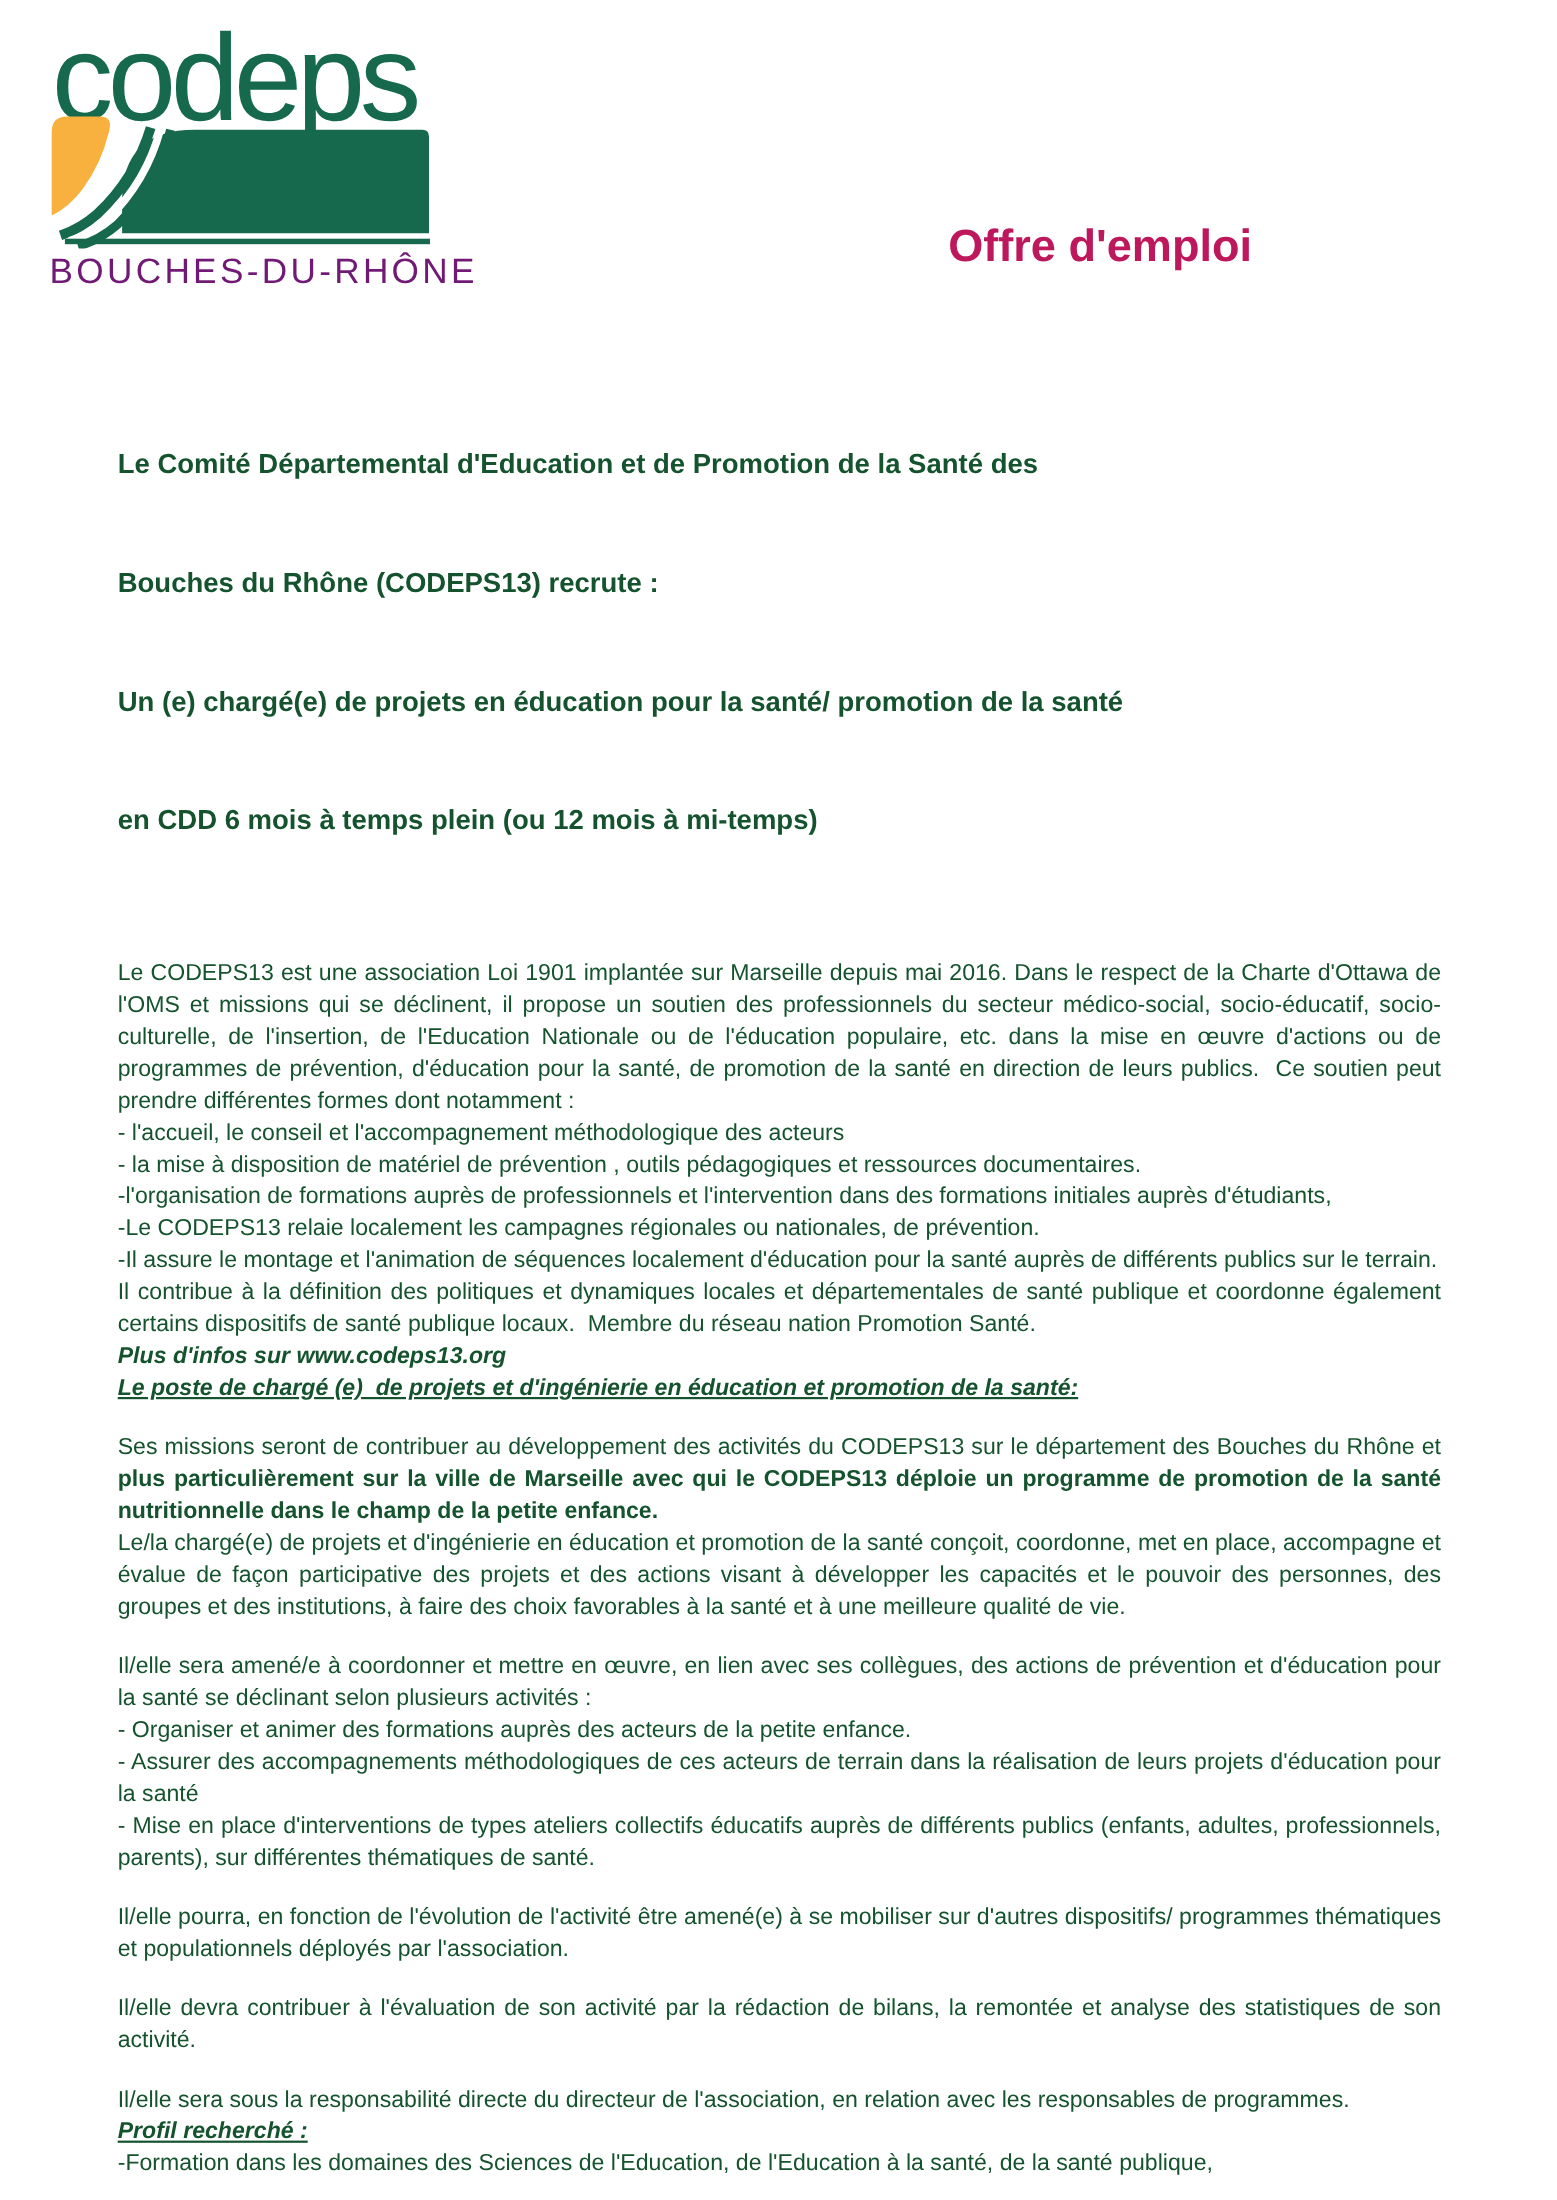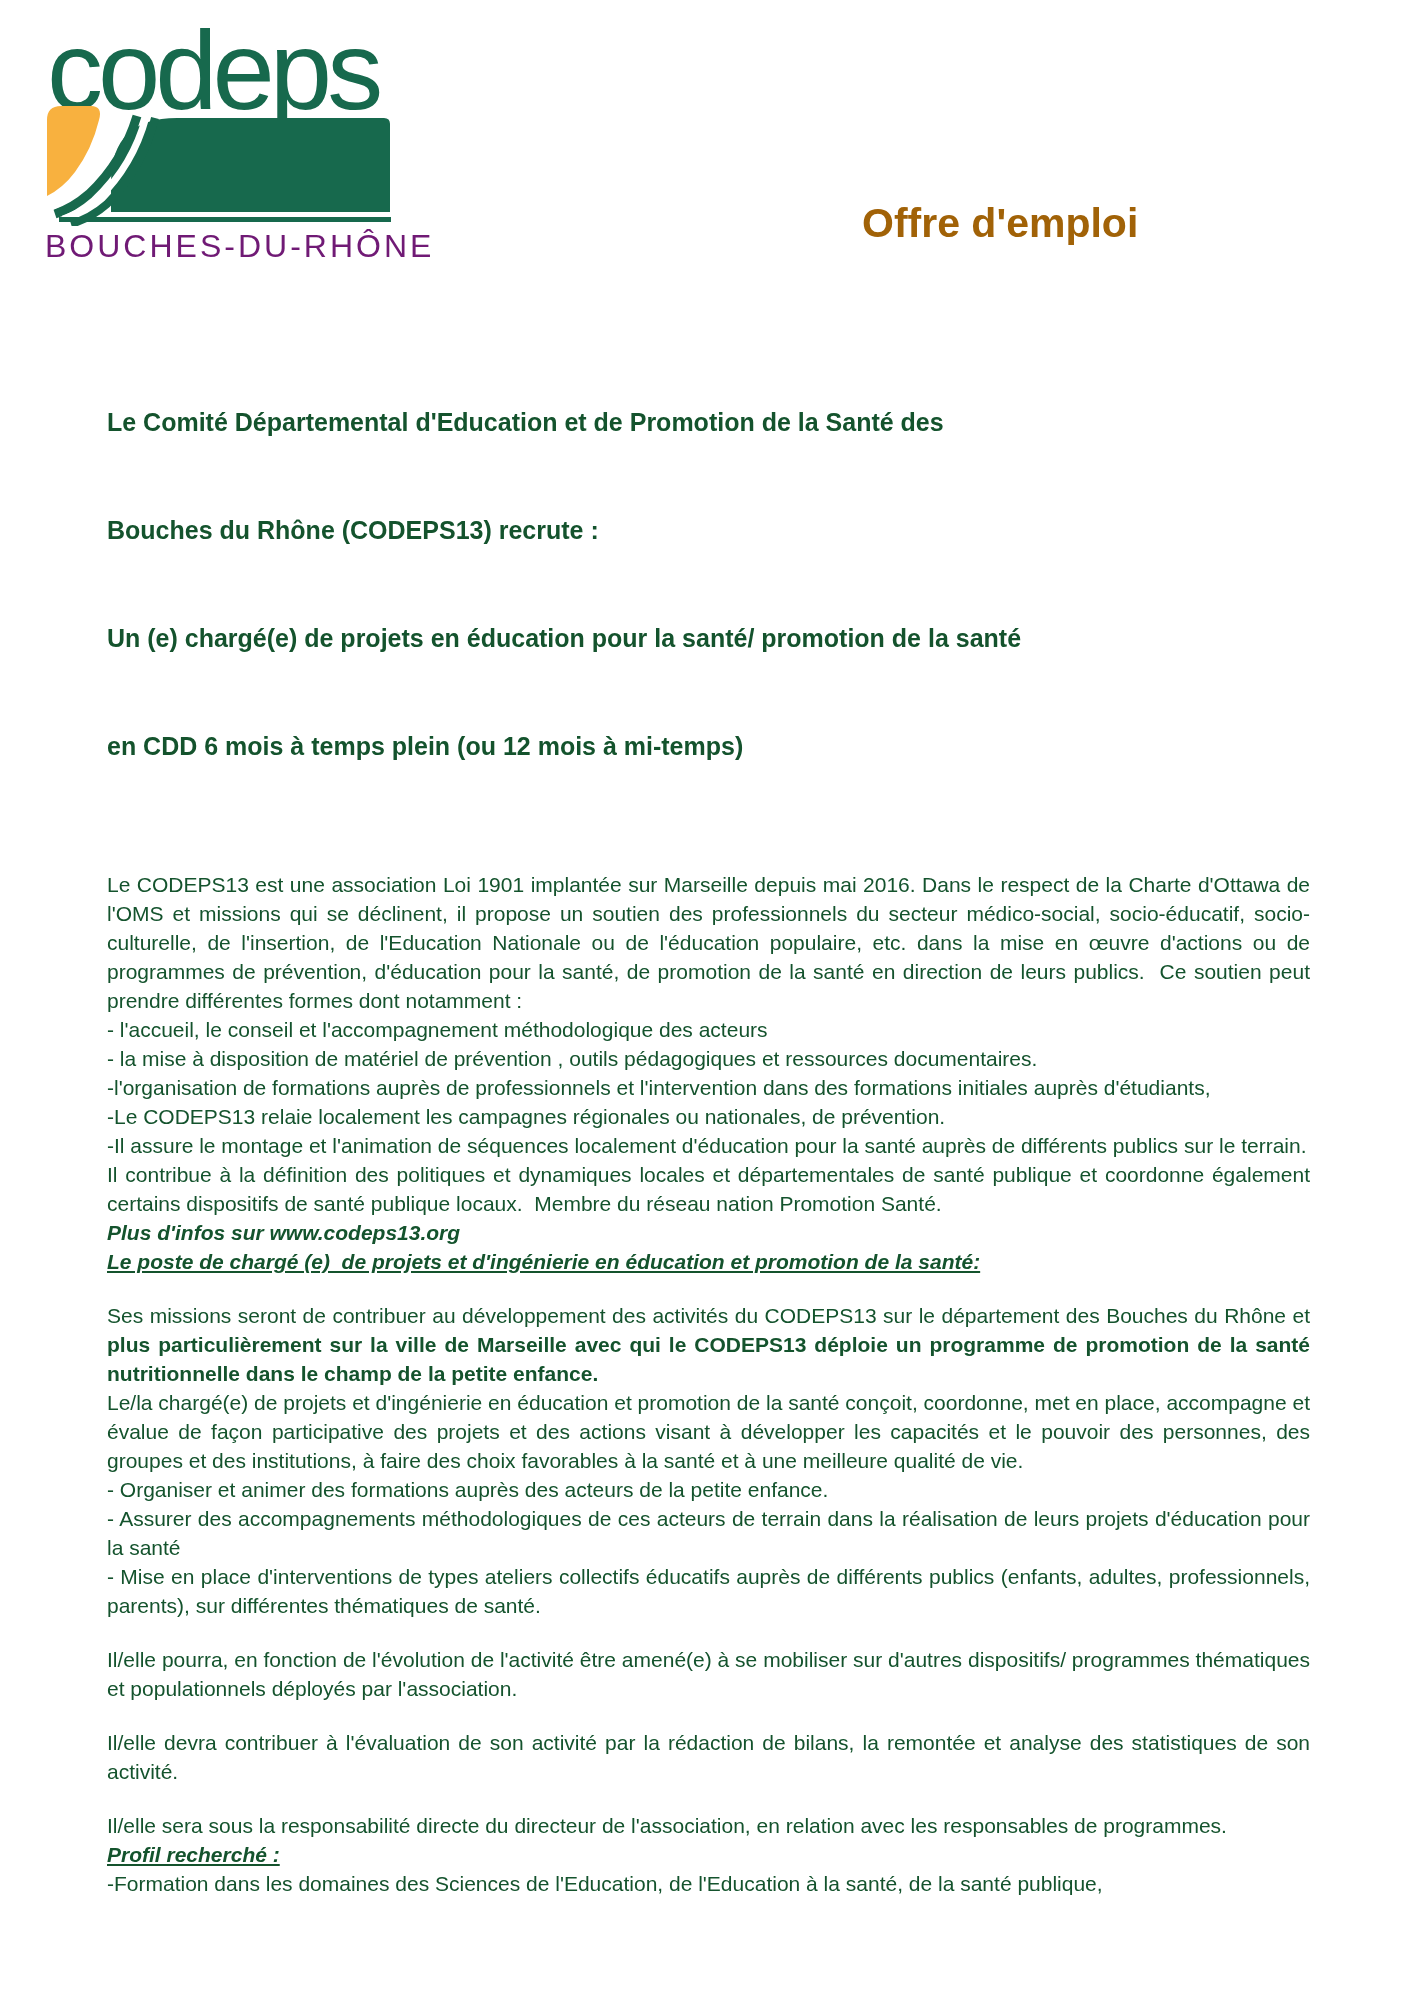--- a/index.html
+++ b/index.html
@@ -47,21 +47,21 @@
     color:#701a75;
     font-weight:normal;
     font-size:32px;
     letter-spacing:3px;
     white-space:nowrap;
   }
 
   
   .page-title{
     position:absolute; left:862px; top:200px;
-    font-size:41px; font-weight:bold; color:#a16207;
+    font-size:41px; font-weight:bold; color:#be185d;
     letter-spacing:0px;
     white-space:nowrap;
   }
 
   
   .content{
     position:absolute; left:107px; top:332px;
     width:1203px;
     font-size:21px; line-height:29px;
     color:#14532d;
@@ -132,20 +132,21 @@
     <p class="body-p">-Le CODEPS13 relaie localement les campagnes régionales ou nationales, de prévention.</p>
     <p class="body-p">-Il assure le montage et l'animation de séquences localement d'éducation pour la santé auprès de différents publics sur le terrain.</p>
     <p class="body-p">Il contribue à la définition des politiques et dynamiques locales et départementales de santé publique et coordonne également certains dispositifs de santé publique locaux.  Membre du réseau nation Promotion Santé.</p>
     <p class="body-p bold-italic">Plus d'infos sur www.codeps13.org</p>
 
     <p class="section-heading gap">Le poste de chargé (e)  de projets et d'ingénierie en éducation et promotion de la santé:</p>
 
     <p class="body-p gap"><span>Ses missions seront de contribuer au développement des activités du CODEPS13 sur le département des Bouches du Rhône et </span><span class="bold">plus particulièrement sur la ville de Marseille avec qui le CODEPS13 déploie un programme de promotion de la santé nutritionnelle dans le champ de la petite enfance.</span></p>
     <p class="body-p">Le/la chargé(e) de projets et d'ingénierie en éducation et promotion de la santé conçoit, coordonne, met en place, accompagne et évalue de façon participative des projets et des actions visant à développer les capacités et le pouvoir des personnes, des groupes et des institutions, à faire des choix favorables à la santé et à une meilleure qualité de vie.</p>
 
+    <p class="body-p gap">Il/elle sera amené/e à coordonner et mettre en œuvre, en lien avec ses collègues, des actions de prévention et d'éducation pour la santé se déclinant selon plusieurs activités :</p>
     <p class="body-p">- Organiser et animer des formations auprès des acteurs de la petite enfance.</p>
     <p class="body-p">- Assurer des accompagnements méthodologiques de ces acteurs de terrain dans la réalisation de leurs projets d'éducation pour la santé</p>
     <p class="body-p">- Mise en place d'interventions de types ateliers collectifs éducatifs auprès de différents publics (enfants, adultes, professionnels, parents), sur différentes thématiques de santé.</p>
 
     <p class="body-p gap">Il/elle pourra, en fonction de l'évolution de l'activité être amené(e) à se mobiliser sur d'autres dispositifs/ programmes thématiques et populationnels déployés par l'association.</p>
 
     <p class="body-p gap">Il/elle devra contribuer à l'évaluation de son activité par la rédaction de bilans, la remontée et analyse des statistiques de son activité.</p>
 
     <p class="body-p gap">Il/elle sera sous la responsabilité directe du directeur de l'association, en relation avec les responsables de programmes.</p>
 

